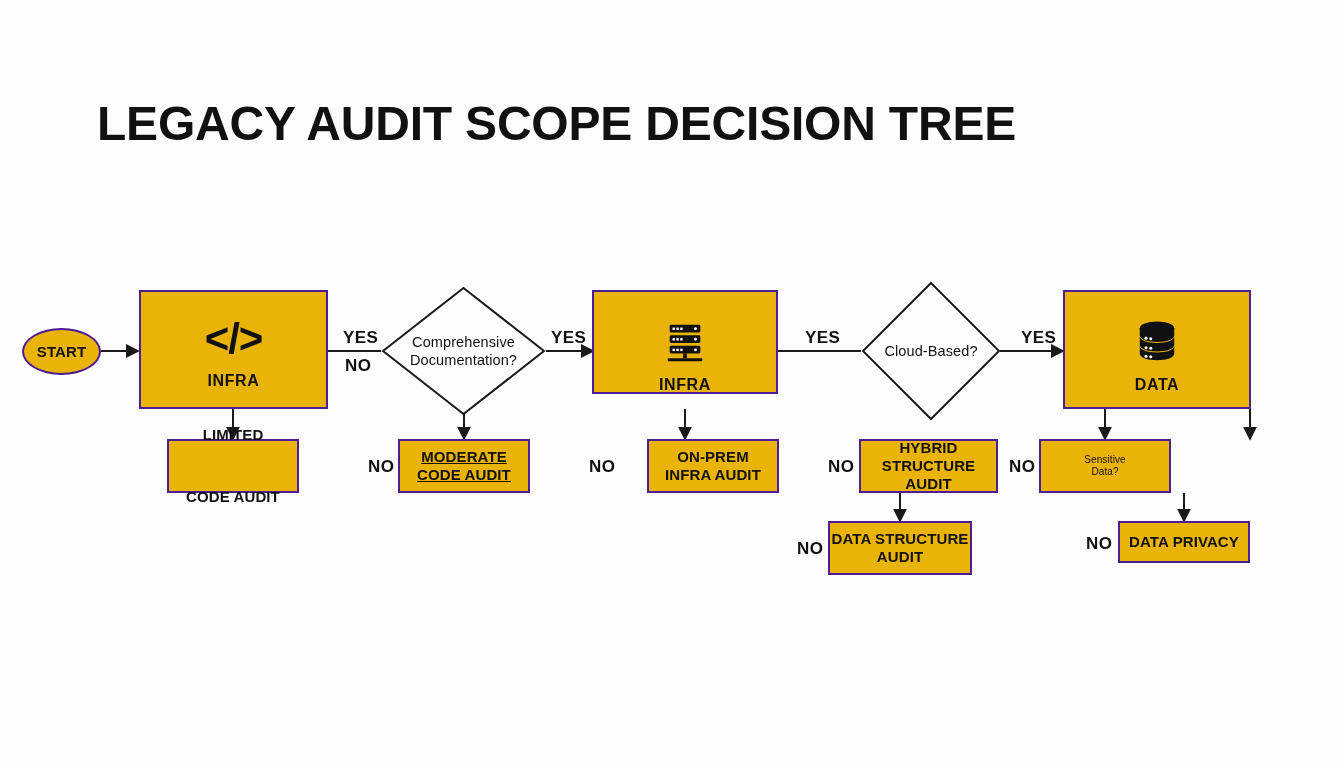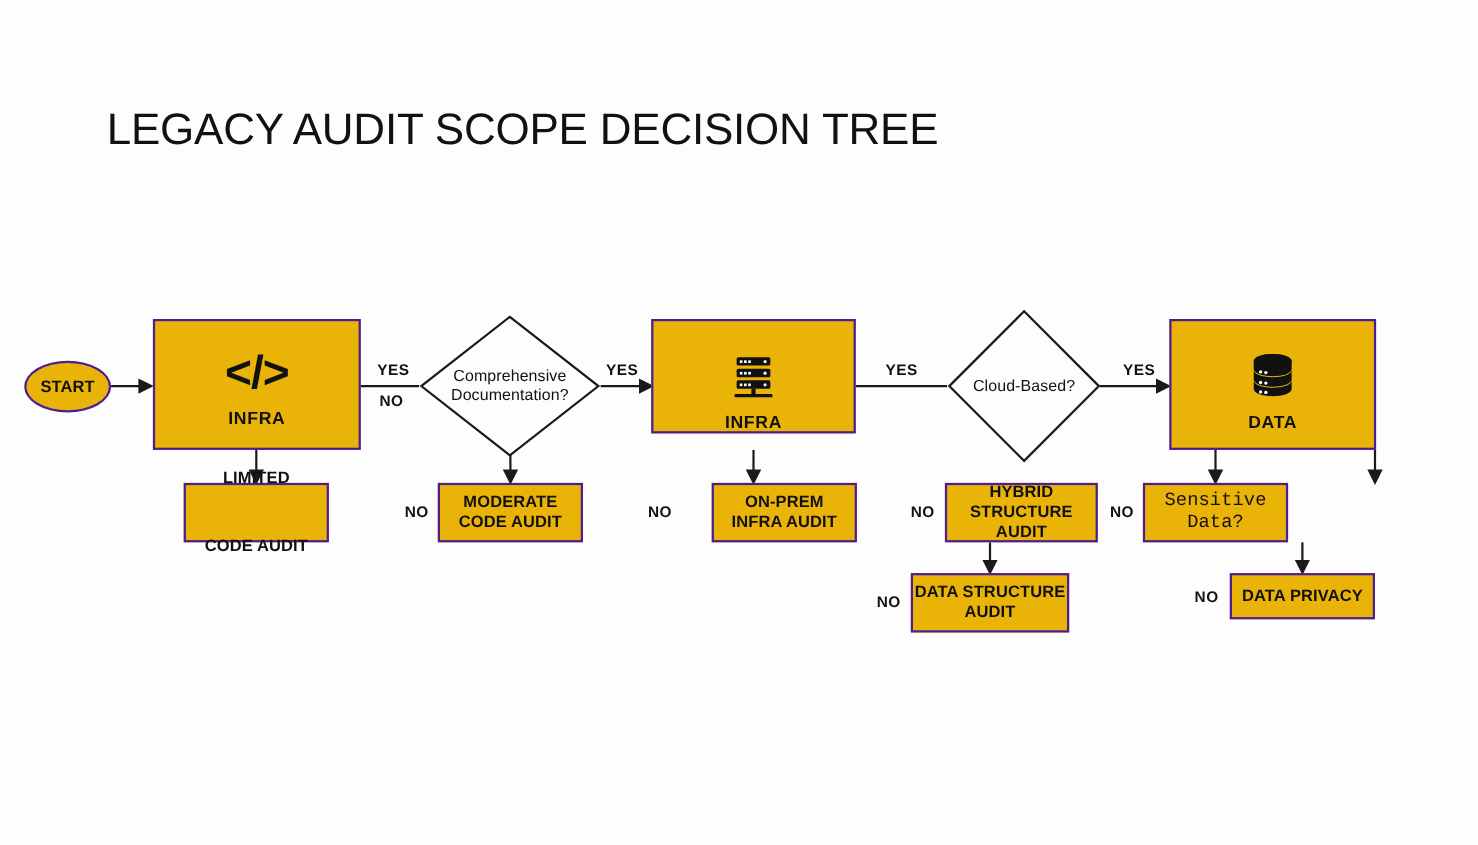--- a/index.html
+++ b/index.html
@@ -27,22 +27,22 @@
     left: 0;
     top: 0;
     width: 1344px;
     height: 768px;
     pointer-events: none;
   }
   .page-title {
     position: absolute;
     left: 97px;
     top: 96px;
-    font-size: 40px;
-    font-weight: normal;
+    font-size: 48px;
+    font-weight: bold;
     letter-spacing: -0.2px;
     color: #111111;
     white-space: nowrap;
   }
   
   .node {
     position: absolute;
     box-sizing: border-box;
     background: #eab308;
     border: 2px solid #4c1d95;
@@ -57,23 +57,22 @@
     border-width: 2px;
   }
   .node-label {
     font-size: 15px;
     font-weight: bold;
     line-height: 1.18;
     letter-spacing: 0.1px;
   }
   .node-label.light {
     font-weight: normal;
-    font-size: 17px;
+    font-size: 10px;
     letter-spacing: 0.1px;
-    font-family: Liberation Mono, monospace;
   }
   .cat-box {
     justify-content: flex-start;
     padding-top: 26px;
   }
   .cat-box .node-label {
     font-size: 16px;
     letter-spacing: 0.6px;
   }
   .icon-wrap {
@@ -104,21 +103,21 @@
     font-size: 14.5px;
     font-weight: normal;
     line-height: 1.25;
     text-align: center;
     letter-spacing: 0.1px;
     color: #111111;
   }
   
   .edge-label {
     position: absolute;
-    font-size: 14px;
+    font-size: 17px;
     font-weight: bold;
     letter-spacing: 0.4px;
     color: #111111;
     white-space: nowrap;
   }
 </style>
 </head>
 <body>
 
 <div id="canvas">
@@ -178,21 +177,21 @@
   <div class="diamond" style="left:381px; top:286px; width:165px; height:130px;">
     <svg class="dia-shape" viewBox="0 0 165 130" xmlns="http://www.w3.org/2000/svg">
       <polygon points="82.5,2 163,65 82.5,128 2,65" fill="#fdfdfe" stroke="#1a1a1a" stroke-width="2"></polygon>
     </svg>
     <div class="dia-text">
       <div>Comprehensive</div>
       <div>Documentation?</div>
     </div>
   </div>
 
-  <div class="node" style="left:398px; top:439px; width:132px; height:54px;">
+  <div class="node" style="left:398px; top:439px; width:132px; height:54px;text-decoration:underline;">
     <span class="node-label">MODERATE</span>
     <span class="node-label">CODE AUDIT</span>
   </div>
 
   <div class="node cat-box" style="left:592px; top:290px; width:186px; height:104px;">
     <span class="icon-wrap">
       <svg width="46" height="46" viewBox="0 0 48 48" xmlns="http://www.w3.org/2000/svg">
         <rect x="8" y="7" width="32" height="8" rx="1.5" fill="#111111"></rect>
         <rect x="11" y="10" width="2.5" height="2.5" fill="#fdfdfe"></rect>
         <rect x="15" y="10" width="2.5" height="2.5" fill="#fdfdfe"></rect>

